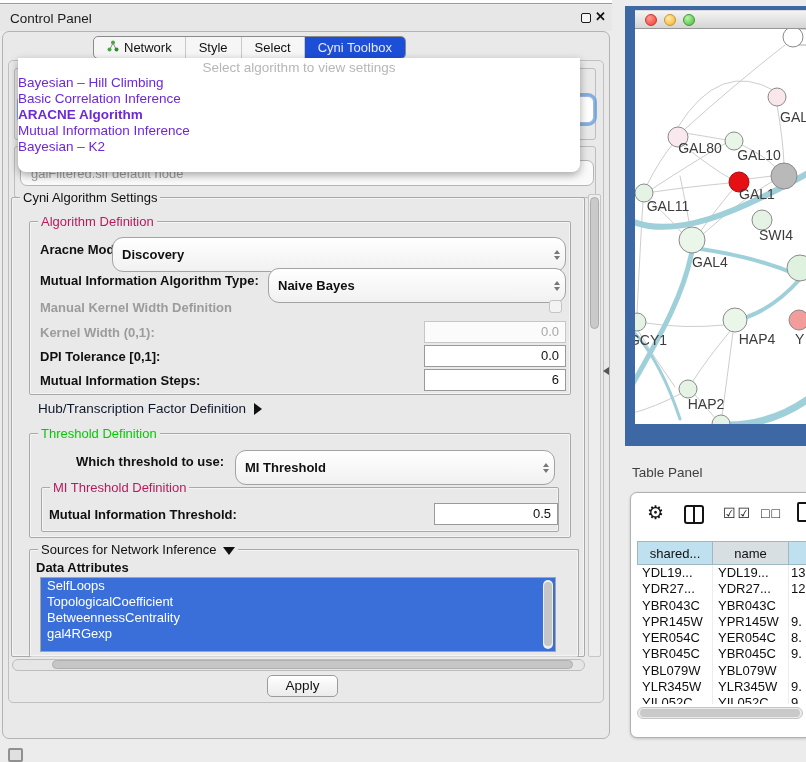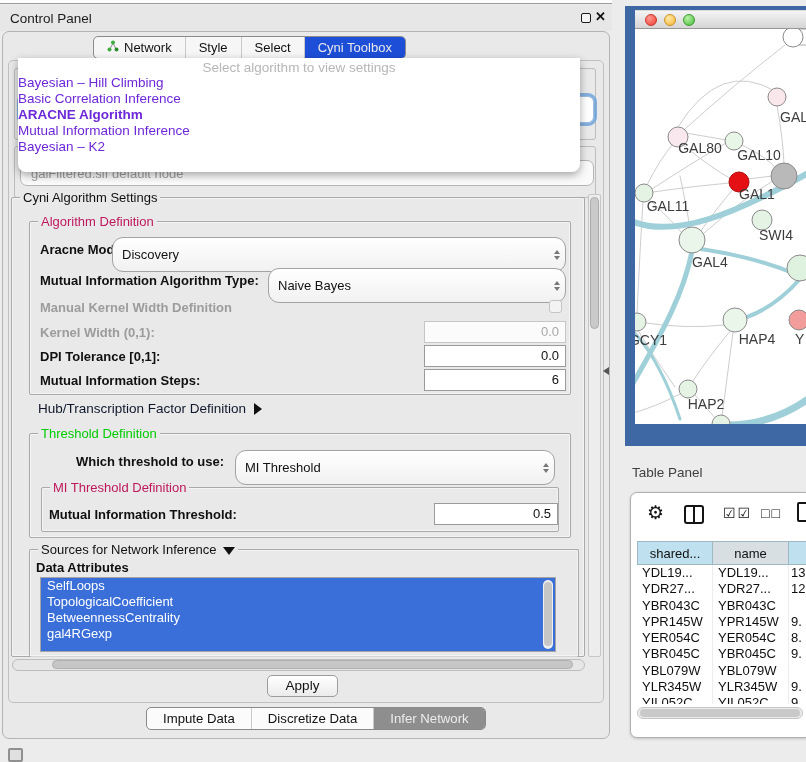--- a/index.html
+++ b/index.html
@@ -53,21 +53,21 @@
   .settings-group { left:11px; top:197px; width:574px; height:460px; }
   .algdef-group { left:29px; top:221px; width:542px; height:174px; }
   .threshold-group { left:29px; top:433px; width:542px; height:105px; }
   .mithresh-group { left:41px; top:487px; width:518px; height:45px; }
   .sources-group { left:29px; top:549px; width:550px; height:108px; border-bottom:none; }
 
   .lbl { font-size:13px; font-weight:bold; color:#101010; white-space:nowrap; }
   .lbl.gray { color:#9c9c9c; }
 
   
-  .combo { background:linear-gradient(#ffffff,#f1f1f1); border:1px solid #a3a3a3; border-radius:11px; height:35px; display:flex; align-items:center; }
+  .combo { background:linear-gradient(#ffffff,#f1f1f1); border:1px solid #a3a3a3; border-radius:11px; height:35px; display:flex; align-items:center;font-weight:bold; }
   .combo-text { flex:1; padding-left:9px; font-size:13px; color:#111; white-space:nowrap; overflow:hidden; }
   .combo-arrows { width:16px; display:flex; flex-direction:column; align-items:center; gap:2px; }
   .arr-up { width:0; height:0; border-left:3.5px solid transparent; border-right:3.5px solid transparent; border-bottom:4.5px solid #777; }
   .arr-dn { width:0; height:0; border-left:3.5px solid transparent; border-right:3.5px solid transparent; border-top:4.5px solid #777; }
 
   .textfield { border:1px solid #9a9a9a; background:#fff; height:22px; line-height:20px; text-align:right; padding-right:6px; font-size:13px; color:#111; }
   .textfield.disabled { border:1px solid #c6c6c6; background:#fbfbfb; color:#a8a8a8; }
   .checkbox { width:13px; height:13px; border:1px solid #c4c4c4; border-radius:3px; background:#f3f3f3; }
 
   .tri-right { display:inline-block; width:0; height:0; border-top:6px solid transparent; border-bottom:6px solid transparent; border-left:8px solid #111; margin-left:8px; vertical-align:-2px; }
@@ -242,25 +242,20 @@
         <div class="attr-item">TopologicalCoefficient</div>
         <div class="attr-item">BetweennessCentrality</div>
         <div class="attr-item">gal4RGexp</div>
       </div>
     <div class="attr-scroll">
         <div class="attr-scroll-thumb"></div>
       </div>
   </div>
 
   <div class="abs apply-btn">Apply</div>
-  <div class="abs bottom-tabs" id="bottom-tabs">
-      <div class="btab">Impute Data</div>
-      <div class="btab">Discretize Data</div>
-      <div class="btab selected">Infer Network</div>
-    </div>
 
   <div class="abs mini-icon"></div>
   <div class="abs split-arrow"></div>
 
   <div class="abs net-window">
     <div class="net-titlebar">
       <span class="light red"></span>
       <span class="light yellow"></span>
       <span class="light green"></span>
     </div>

